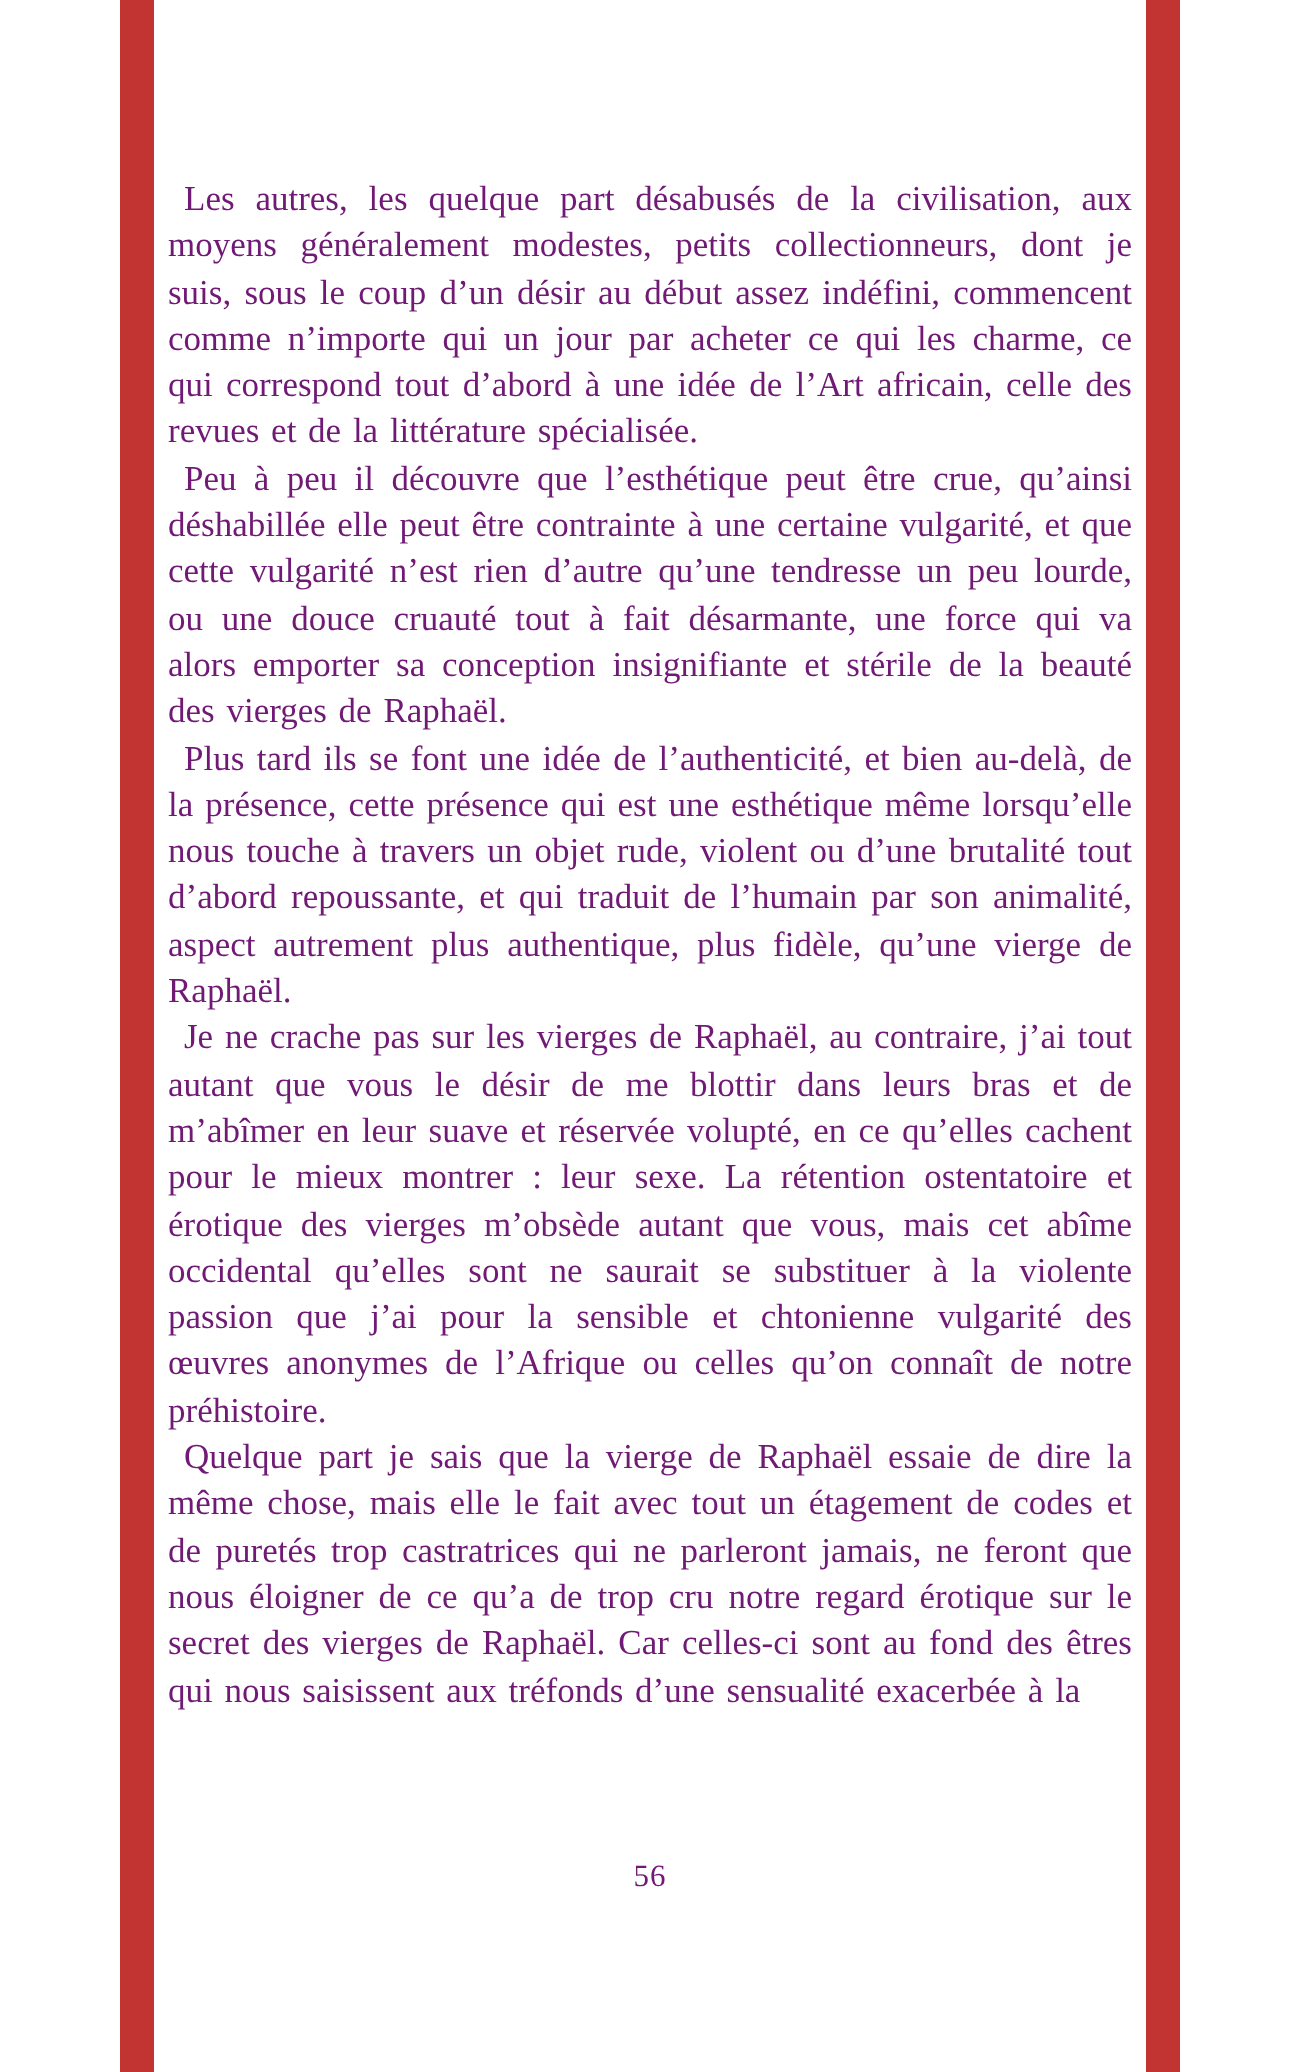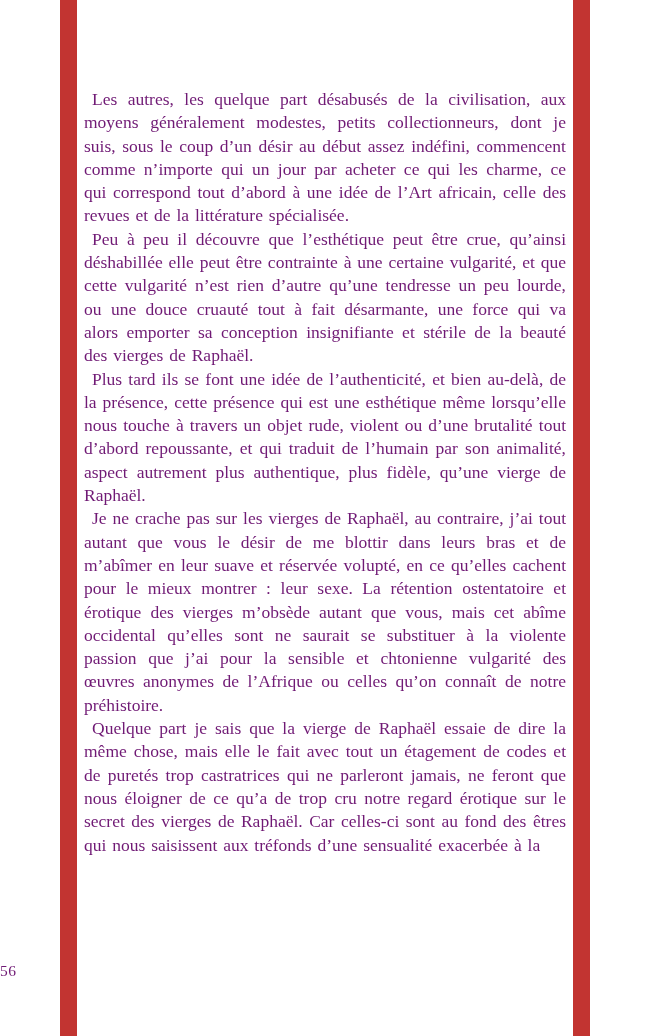--- a/index.html
+++ b/index.html
@@ -38,21 +38,22 @@
     hyphens: none;
   }
   .text-block p {
     margin: 0;
     text-indent: 8px;
   }
   .page-number {
     position: absolute;
     left: 0;
     right: 0;
-    bottom: 56px;
+    bottom: 88px;
+    text-align: center;
     font-size: 15.5px;
     letter-spacing: 0.5px;
   }
 </style>
 </head>
 <body>
 
 <div class="page">
 
   <div class="margin-rule left"></div>

